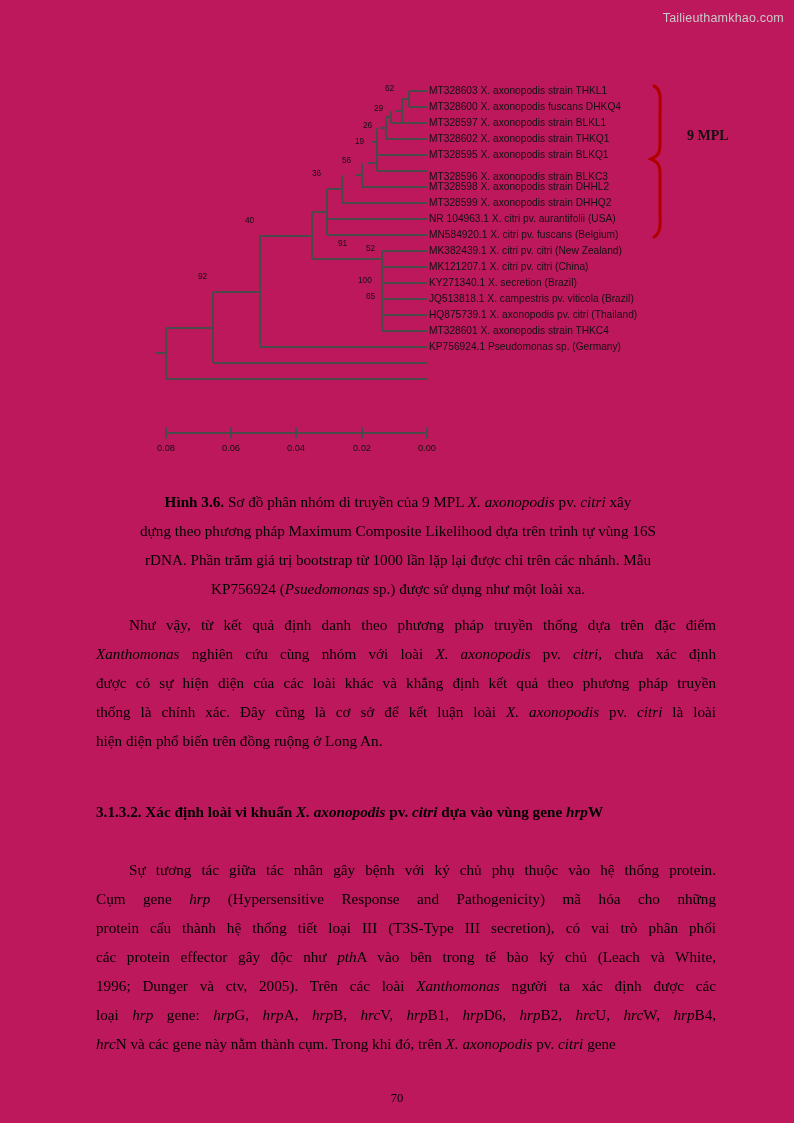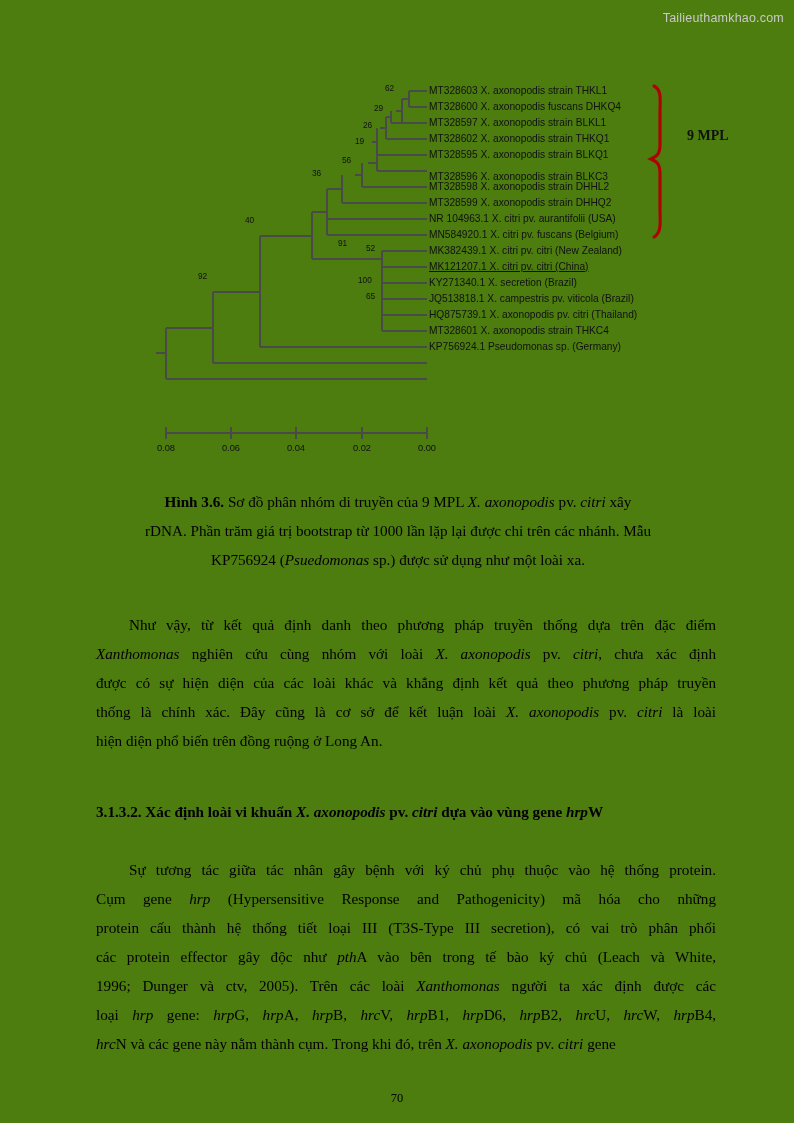--- a/index.html
+++ b/index.html
@@ -7,21 +7,21 @@
   body {
     width:794px; height:1123px;
     background:#fbfbfb;
     font-family:"Liberation Serif", serif;
     color:#000;
     position:relative;
     overflow:hidden;
   }
   .page {
     position:absolute; inset:0;
-    background:#4d7c0f;
+    background:#be185d;
   }
 
   
   .watermark {
     position:absolute; top:11px; right:10px;
     font-family:"Liberation Sans", sans-serif;
     font-size:12.5px;
     color:#c9c9c9;
     letter-spacing:0.2px;
     white-space:nowrap;
@@ -203,21 +203,21 @@
     <div class="tip-label" style="left:429px; top:41px;">MT328600 X. axonopodis fuscans DHKQ4</div>
     <div class="tip-label" style="left:429px; top:57px;">MT328597 X. axonopodis strain BLKL1</div>
     <div class="tip-label" style="left:429px; top:73px;">MT328602 X. axonopodis strain THKQ1</div>
     <div class="tip-label" style="left:429px; top:89px;">MT328595 X. axonopodis strain BLKQ1</div>
     <div class="tip-label" style="left:429px; top:111px;">MT328596 X. axonopodis strain BLKC3</div>
     <div class="tip-label" style="left:429px; top:121px;">MT328598 X. axonopodis strain DHHL2</div>
     <div class="tip-label" style="left:429px; top:137px;">MT328599 X. axonopodis strain DHHQ2</div>
     <div class="tip-label" style="left:429px; top:153px;">NR 104963.1 X. citri pv. aurantifolii (USA)</div>
     <div class="tip-label" style="left:429px; top:169px;">MN584920.1 X. citri pv. fuscans (Belgium)</div>
     <div class="tip-label" style="left:429px; top:185px;">MK382439.1 X. citri pv. citri (New Zealand)</div>
-    <div class="tip-label" style="left:429px; top:201px;text-decoration:underline;">MK121207.1 X. citri pv. citri (China)</div>
+    <div class="tip-label" style="left:429px; top:201px;">MK121207.1 X. citri pv. citri (China)</div>
     <div class="tip-label" style="left:429px; top:217px;">KY271340.1 X. secretion (Brazil)</div>
     <div class="tip-label" style="left:429px; top:233px;">JQ513818.1 X. campestris pv. viticola (Brazil)</div>
     <div class="tip-label" style="left:429px; top:249px;">HQ875739.1 X. axonopodis pv.  citri (Thailand)</div>
     <div class="tip-label" style="left:429px; top:265px;">MT328601 X. axonopodis strain THKC4</div>
     <div class="tip-label" style="left:429px; top:281px;">KP756924.1 Pseudomonas sp. (Germany)</div>
 
     <div class="boot" style="left:385px; top:23px;  width:14px;">62</div>
     <div class="boot" style="left:374px; top:43px;  width:14px;">29</div>
     <div class="boot" style="left:363px; top:60px;  width:14px;">26</div>
     <div class="boot" style="left:355px; top:76px;  width:14px;">19</div>
@@ -234,20 +234,21 @@
     <div class="scale-label" style="left:211px; top:383px; width:40px;">0.06</div>
     <div class="scale-label" style="left:276px; top:383px; width:40px;">0.04</div>
     <div class="scale-label" style="left:342px; top:383px; width:40px;">0.02</div>
     <div class="scale-label" style="left:407px; top:383px; width:40px;">0.00</div>
 
     <div class="group-label" style="left:687px; top:68px;">9 MPL</div>
   </div>
 
   <div class="caption">
       <span class="ln"><b>Hình 3.6.</b> Sơ đồ phân nhóm di truyền của 9 MPL <i>X. axonopodis</i> pv. <i>citri</i> xây</span>
+      <span class="ln">dựng theo phương pháp Maximum Composite Likelihood dựa trên trình tự vùng 16S</span>
       <span class="ln">rDNA. Phần trăm giá trị bootstrap từ 1000 lần lặp lại được chỉ trên các nhánh. Mẫu</span>
       <span class="ln">KP756924 (<i>Psuedomonas</i> sp.) được sử dụng như một loài xa.</span>
     </div>
 
   <div class="para" style="top:610px;">
       <span class="ln" style="text-indent: 33px;">Như vậy, từ kết quả định danh theo phương pháp truyền thống dựa trên đặc điểm</span>
       <span class="ln"><i>Xanthomonas</i> nghiên cứu cùng nhóm với loài <i>X. axonopodis</i> pv. <i>citri</i>, chưa xác định</span>
       <span class="ln">được có sự hiện diện của các loài khác và khẳng định kết quả theo phương pháp truyền</span>
       <span class="ln">thống là chính xác. Đây cũng là cơ sở để kết luận loài <i>X. axonopodis</i> pv. <i>citri</i> là loài</span>
       <span class="ln last">hiện diện phổ biến trên đồng ruộng ở Long An.</span>

